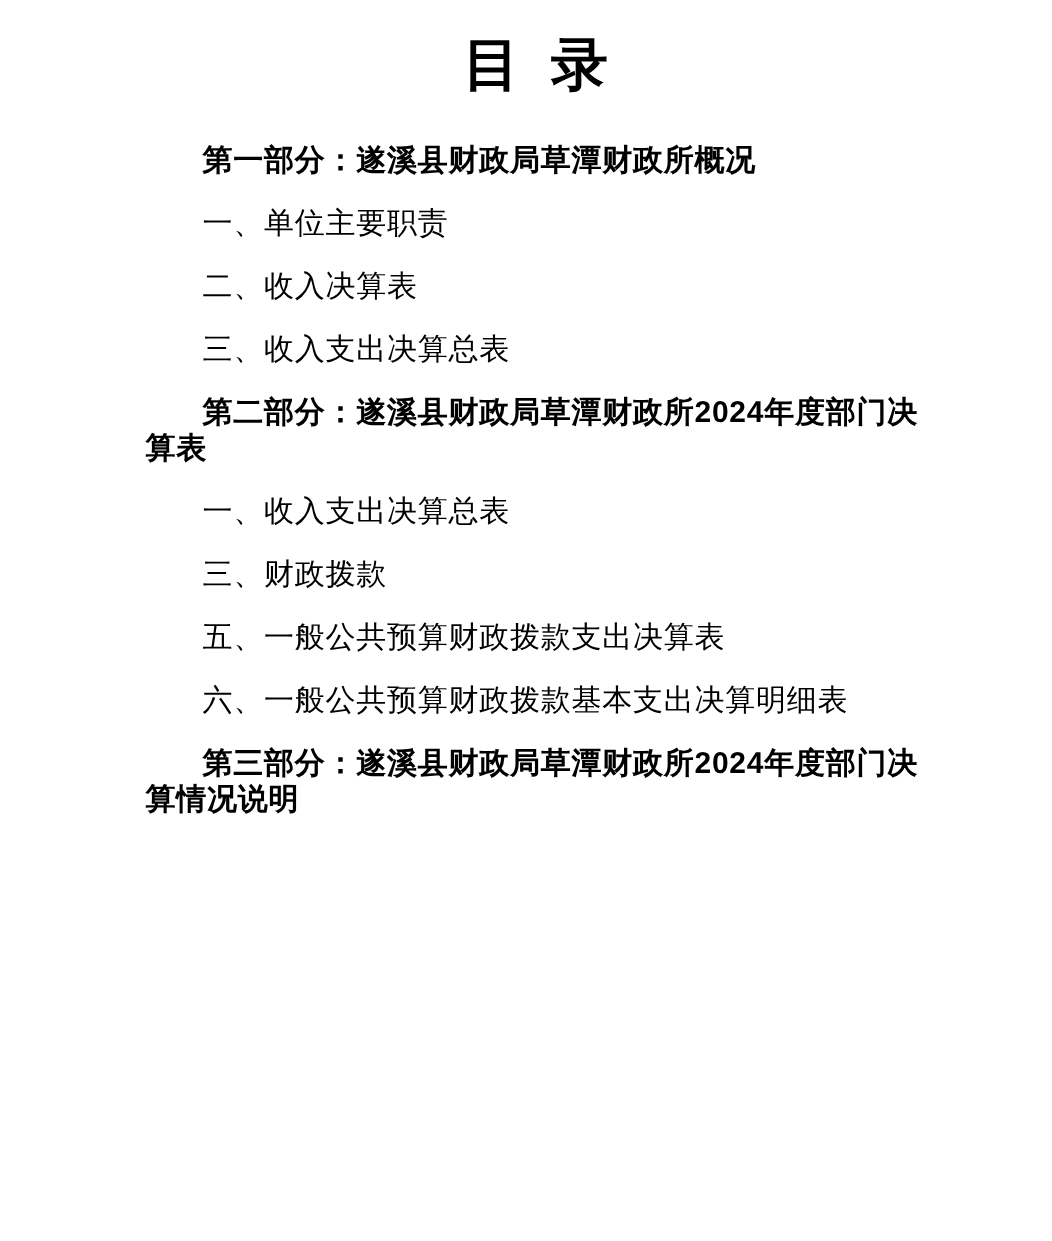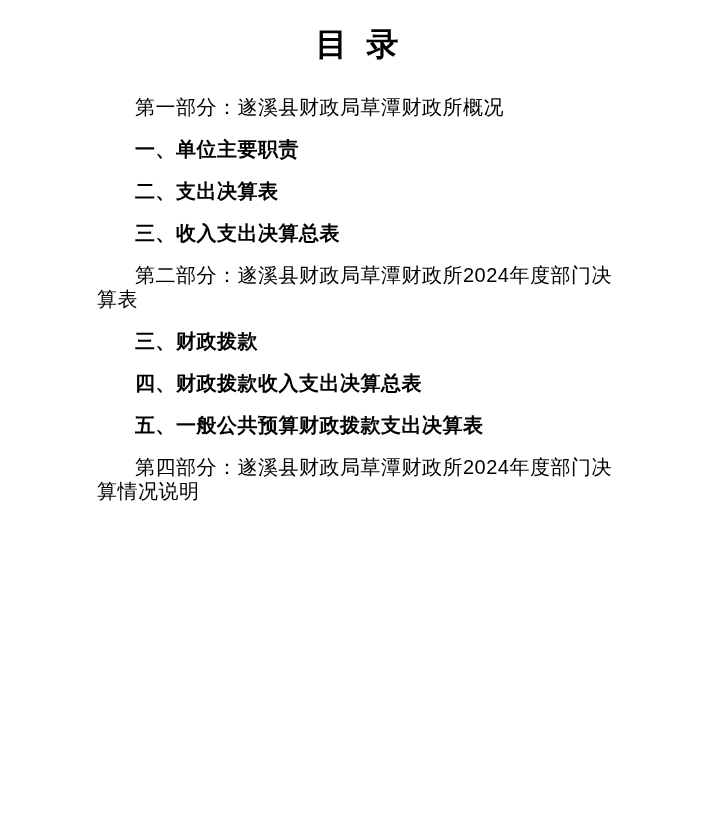--- a/index.html
+++ b/index.html
@@ -14,67 +14,68 @@
     font-family: "Liberation Sans", "DejaVu Sans", sans-serif;
     overflow: hidden;
   }
   .page {
     box-sizing: border-box;
     width: 701px;
     height: 827px;
     padding: 30px 84px 10px 97px;
   }
   .doc-title {
-    font-size: 32px;
+    font-size: 38px;
     line-height: 28px;
     font-weight: 700;
     text-align: center;
     margin: 0 0 37px 0;
     white-space: pre;
     word-spacing: 10px;
   }
   .entry {
     font-size: 20px;
     line-height: 24px;
     margin: 0 0 18px 0;
     text-indent: 38px;
     letter-spacing: 0.5px;
   }
   .heading {
-    font-weight: 400;
+    font-weight: 700;
   }
   .item {
-    font-weight: 700;
+    font-weight: 400;
   }
 </style>
 </head>
 <body>
 
 <div class="page">
 
   <h1 class="doc-title">目 录</h1>
 
   <p class="entry heading">第一部分：遂溪县财政局草潭财政所概况</p>
 
   <p class="entry item">一、单位主要职责</p>
 
-  <p class="entry item">二、支出决算表</p>
+  <p class="entry item">二、收入决算表</p>
 
   <p class="entry item">三、收入支出决算总表</p>
 
   <p class="entry heading">第二部分：遂溪县财政局草潭财政所2024年度部门决算表</p>
 
+  <p class="entry item">一、收入支出决算总表</p>
 
 
   <p class="entry item">三、财政拨款</p>
 
-  <p class="entry item">四、财政拨款收入支出决算总表</p>
 
   <p class="entry item">五、一般公共预算财政拨款支出决算表</p>
+
+  <p class="entry item">六、一般公共预算财政拨款基本支出决算明细表</p>
 
 
 
 
-
-  <p class="entry heading">第四部分：遂溪县财政局草潭财政所2024年度部门决算情况说明</p>
+  <p class="entry heading">第三部分：遂溪县财政局草潭财政所2024年度部门决算情况说明</p>
 
 
 </div>
 
 </body></html>

